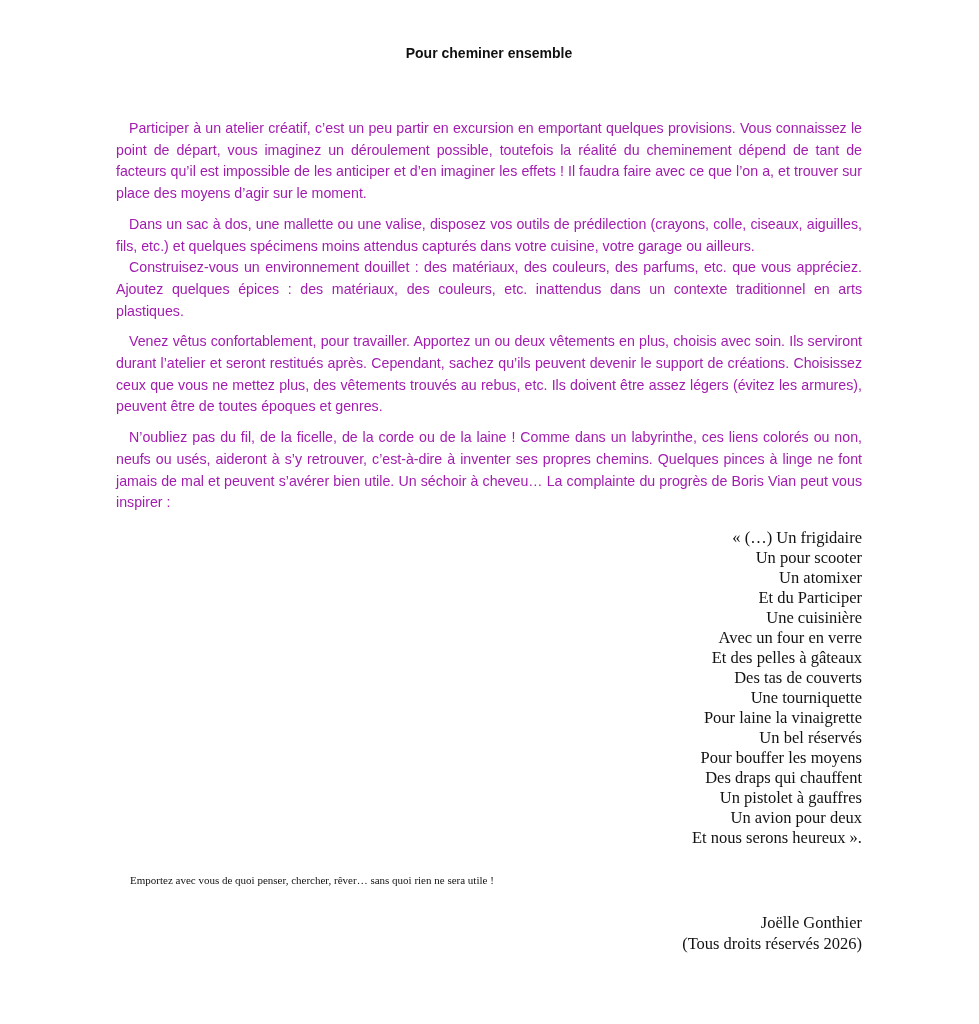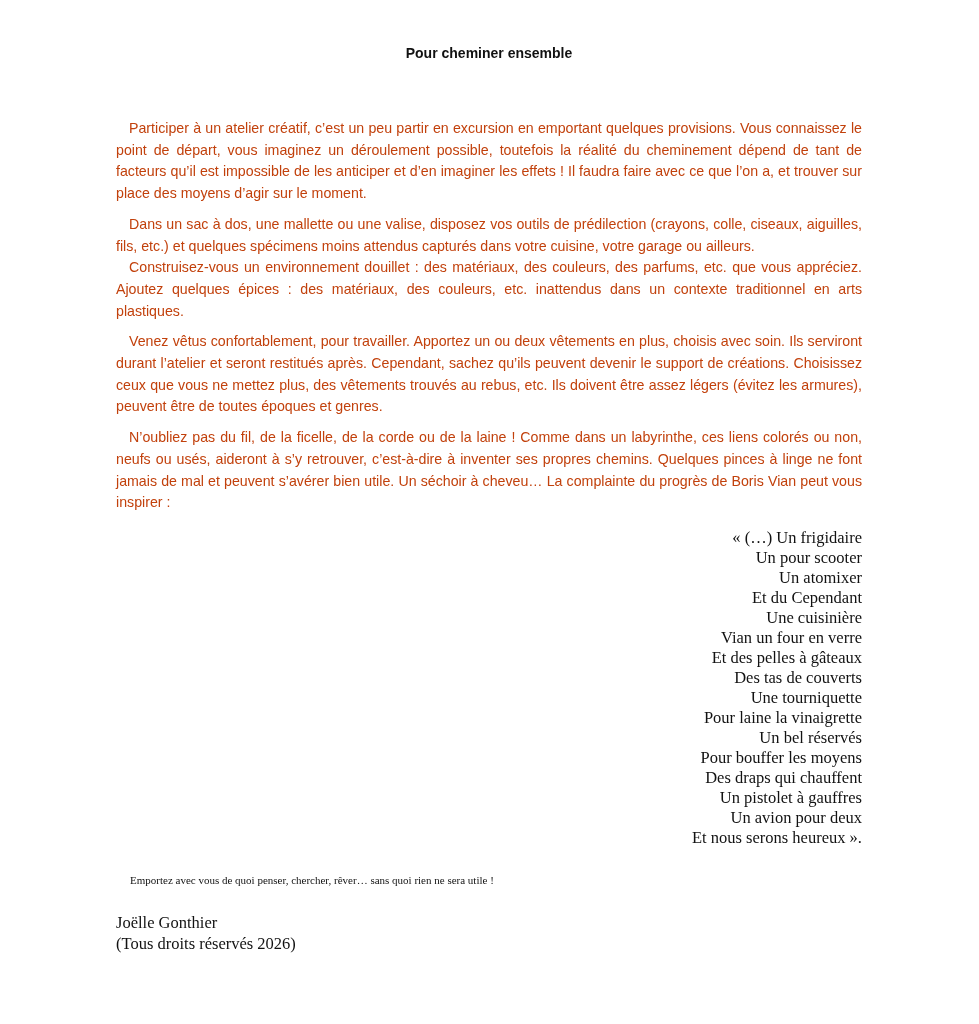--- a/index.html
+++ b/index.html
@@ -23,21 +23,21 @@
     text-align: center;
     color: #111111;
   }
   .para {
     margin: 9px 0 0 0;
     font-family: "Liberation Sans", sans-serif;
     font-size: 14.2px;
     line-height: 21.7px;
     text-align: justify;
     text-indent: 13px;
-    color: #c2410c;
+    color: #a21caf;
   }
   .para.first { margin-top: 54px; }
   .para.cont  { margin-top: 0; }
   .poem {
     margin: 14px 0 0 0;
     font-family: "Liberation Serif", serif;
     font-size: 16.5px;
     line-height: 20px;
     color: #121212;
     text-align: right;
@@ -48,20 +48,21 @@
     font-size: 11px;
     line-height: 20px;
     text-indent: 14px;
     color: #121212;
   }
   .signature {
     margin: 22px 0 0 0;
     font-family: "Liberation Serif", serif;
     font-size: 16.5px;
     line-height: 21px;
+    text-align: right;
     color: #121212;
   }
 </style>
 </head>
 <body>
 
 <div class="page">
 
   <h1 class="doc-title">Pour cheminer ensemble</h1>
 
@@ -71,23 +72,23 @@
   <p class="para cont">Construisez-vous un environnement douillet : des matériaux, des couleurs, des parfums, etc. que vous appréciez. Ajoutez quelques épices : des matériaux, des couleurs, etc. inattendus dans un contexte traditionnel en arts plastiques.</p>
 
   <p class="para">Venez vêtus confortablement, pour travailler. Apportez un ou deux vêtements en plus, choisis avec soin. Ils serviront durant l’atelier et seront restitués après. Cependant, sachez qu’ils peuvent devenir le support de créations. Choisissez ceux que vous ne mettez plus, des vêtements trouvés au rebus, etc. Ils doivent être assez légers (évitez les armures), peuvent être de toutes époques et genres.</p>
 
   <p class="para">N’oubliez pas du fil, de la ficelle, de la corde ou de la laine ! Comme dans un labyrinthe, ces liens colorés ou non, neufs ou usés, aideront à s’y retrouver, c’est-à-dire à inventer ses propres chemins. Quelques pinces à linge ne font jamais de mal et peuvent s’avérer bien utile. Un séchoir à cheveu… La complainte du progrès de Boris Vian peut vous inspirer :</p>
 
   <div class="poem">
     <div>« (…) Un frigidaire</div>
     <div>Un pour scooter</div>
     <div>Un atomixer</div>
-    <div>Et du Cependant</div>
+    <div>Et du Participer</div>
     <div>Une cuisinière</div>
-    <div>Vian un four en verre</div>
+    <div>Avec un four en verre</div>
     <div>Et des pelles à gâteaux</div>
     <div>Des tas de couverts</div>
     <div>Une tourniquette</div>
     <div>Pour laine la vinaigrette</div>
     <div>Un bel réservés</div>
     <div>Pour bouffer les moyens</div>
     <div>Des draps qui chauffent</div>
     <div>Un pistolet à gauffres</div>
     <div>Un avion pour deux</div>
     <div>Et nous serons heureux ».</div>

